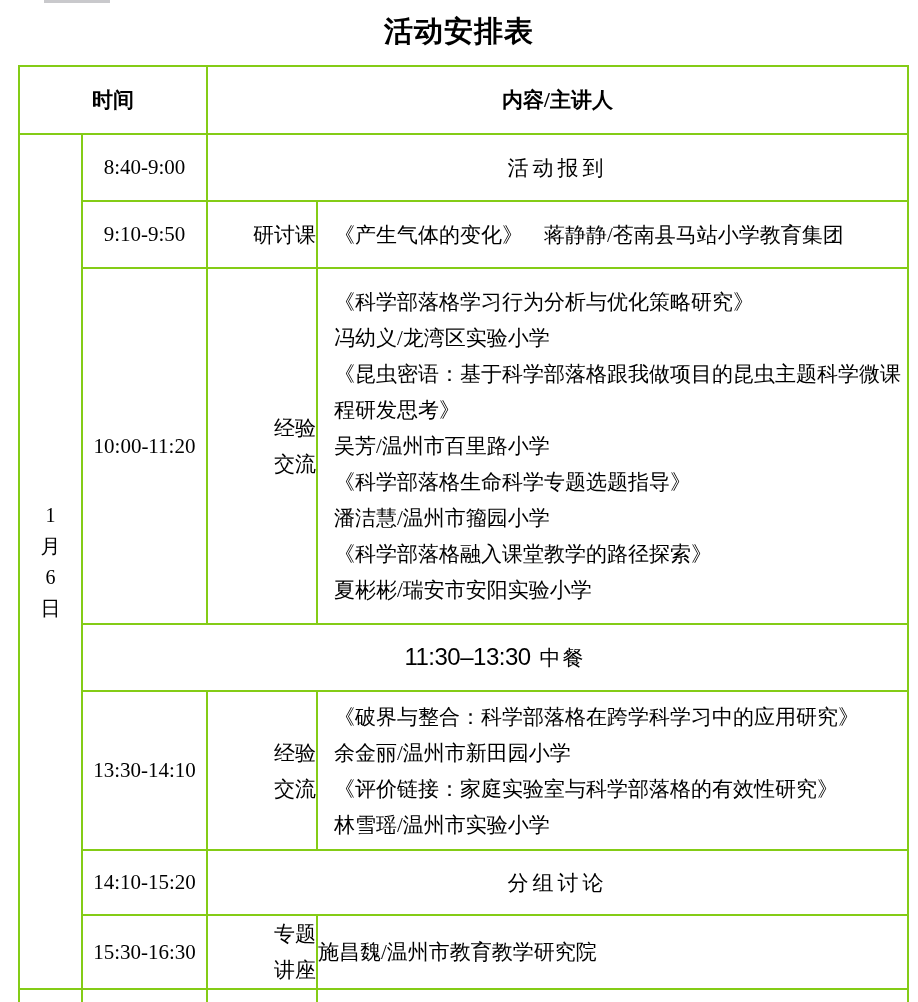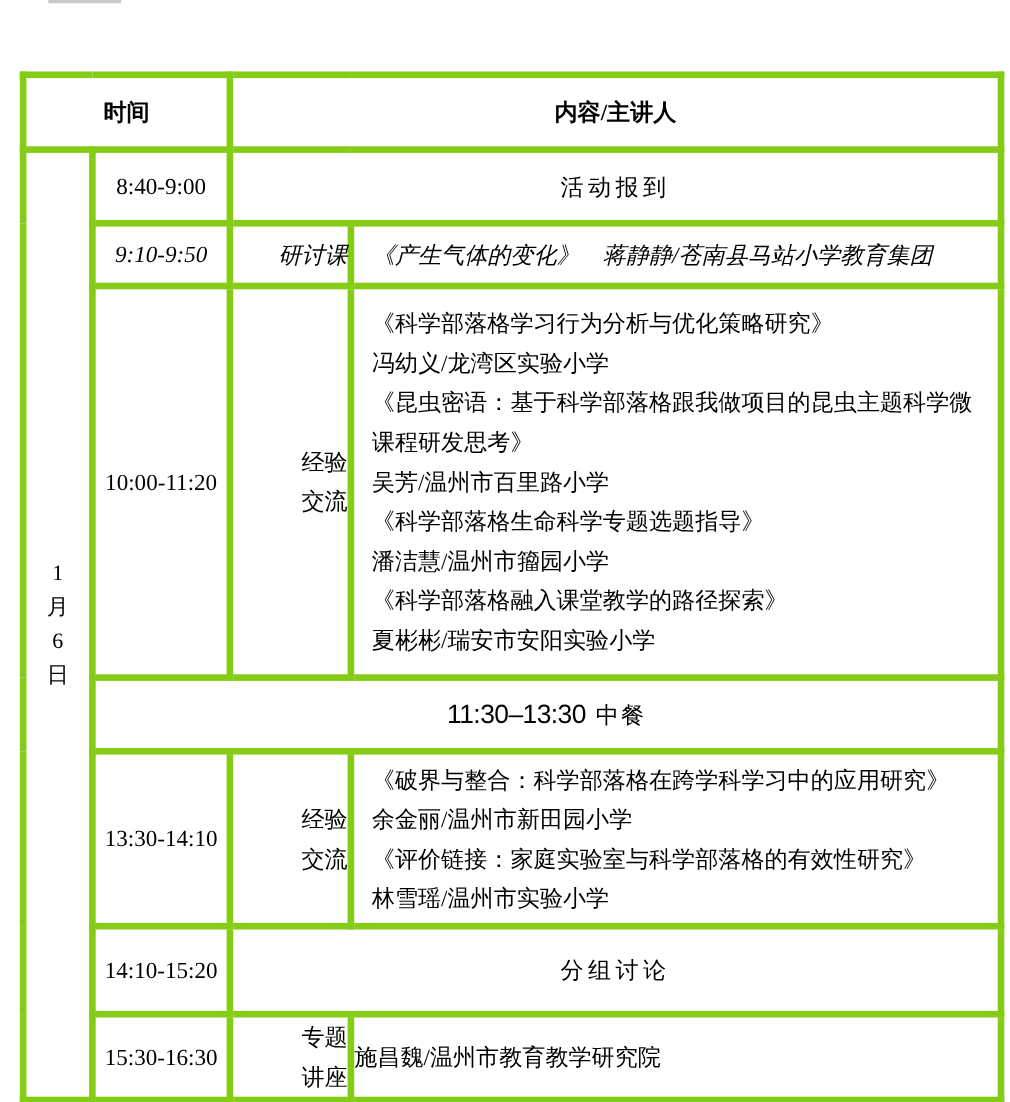--- a/index.html
+++ b/index.html
@@ -39,21 +39,21 @@
   }
   table.schedule {
     position: absolute;
     left: 18px;
     top: 65px;
     width: 889px;
     border-collapse: collapse;
     table-layout: fixed;
   }
   .schedule th, .schedule td {
-    border: 6px solid #84cc16;
+    border: 2px solid #84cc16;
     padding: 0;
     vertical-align: middle;
     font-weight: normal;
     font-size: 21px;
   }
   .schedule th {
     font-weight: bold;
     text-align: center;
   }
   .col-date    { width: 63px; }
@@ -85,35 +85,36 @@
   td.lunch-cell { text-align: center; }
   .lunch-time {
     font-family: "Liberation Sans", "DejaVu Sans", sans-serif;
     font-size: 24px;
     letter-spacing: -0.5px;
   }
   .lunch-label { margin-left: 9px; letter-spacing: 2px; }
 
   tr.row-header   { height: 68px; }
   tr.row-reg      { height: 67px; }
-  tr.row-seminar  { height: 57px; font-style: italic; }
+  tr.row-seminar  { height: 67px; }
   tr.row-morning  { height: 356px; }
   tr.row-lunch    { height: 67px; }
   tr.row-aft      { height: 159px; }
-  tr.row-group    { height: 80px; }
+  tr.row-group    { height: 65px; }
   tr.row-lecture  { height: 65px; }
   tr.row-partial  { height: 40px; }
 </style>
 </head>
 <body>
 
 <div class="page">
 
   <div class="top-bar-fragment"></div>
 
+  <div class="doc-title">活动安排表</div>
 
   <table class="schedule">
     <colgroup>
       <col class="col-date">
       <col class="col-time">
       <col class="col-type">
       <col class="col-content">
     </colgroup>
 
     <tbody>

